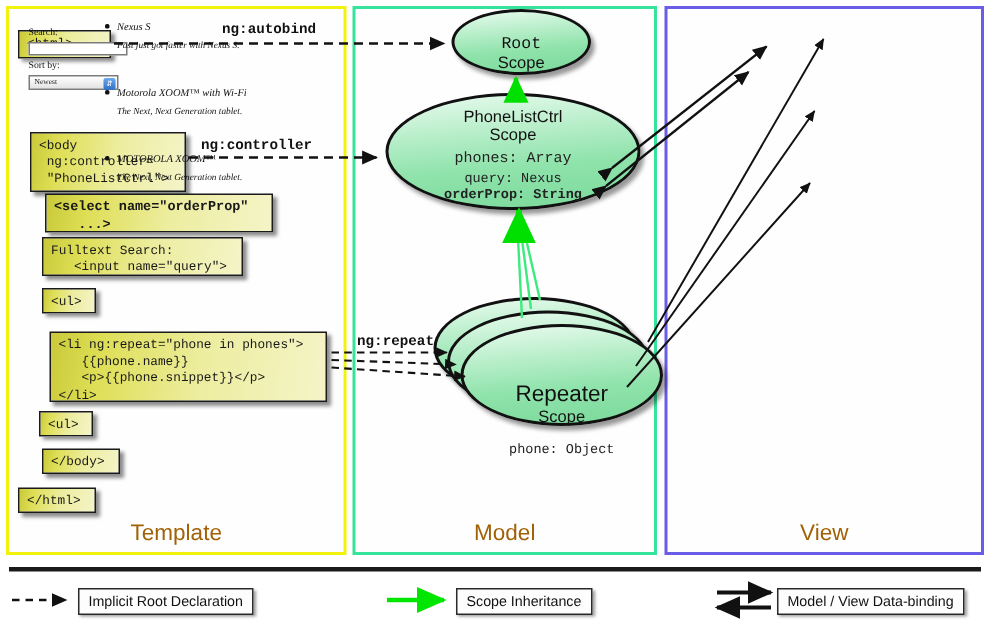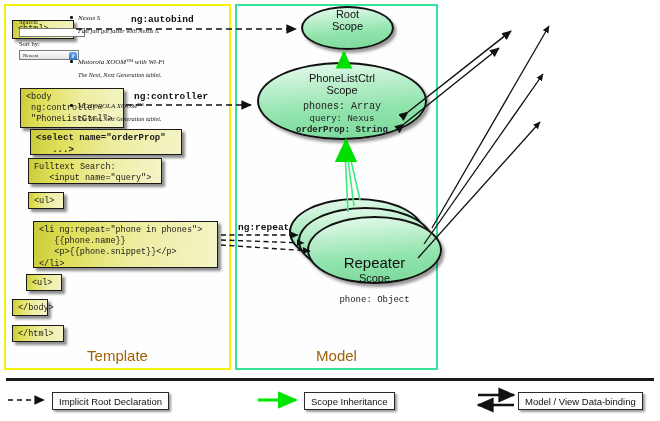--- a/index.html
+++ b/index.html
@@ -65,20 +65,23 @@
 <body>
 
 <div id="canvas">
 
   <div class="panel" id="panel-template">
     <div class="panel-label">Template</div>
   </div>
   <div class="panel" id="panel-model">
     <div class="panel-label">Model</div>
   </div>
+  <div class="panel" id="panel-view">
+    <div class="panel-label">View</div>
+  </div>
 
   <div class="codebox" style="left:12px;top:20px;width:62px;height:19px;">&lt;html&gt;</div>
 
   <div class="codebox" style="left:20px;top:88px;width:104px;height:40px;">&lt;body
  ng:controller=
  "PhoneListCtrl"&gt;</div>
 
   <div class="codebox bold" style="left:30px;top:129px;width:152px;height:26px;">&lt;select name="orderProp"
    ...&gt;</div>
 
@@ -87,30 +90,30 @@
 
   <div class="codebox" style="left:28px;top:192px;width:36px;height:17px;">&lt;ul&gt;</div>
 
   <div class="codebox" style="left:33px;top:221px;width:185px;height:47px;">&lt;li ng:repeat="phone in phones"&gt;
    {{phone.name}}
    &lt;p&gt;{{phone.snippet}}&lt;/p&gt;
 &lt;/li&gt;</div>
 
   <div class="codebox" style="left:26px;top:274px;width:36px;height:17px;">&lt;ul&gt;</div>
 
-  <div class="codebox" style="left:12px;top:299px;width:36px;height:17px;">&lt;/body&gt;</div>
+  <div class="codebox" style="left:28px;top:299px;width:52px;height:17px;">&lt;/body&gt;</div>
 
   <div class="codebox" style="left:12px;top:325px;width:52px;height:17px;">&lt;/html&gt;</div>
 
-  <div class="conn-label" style="left:131px;top:14px;">ng:autobind</div>
+  <div class="conn-label" style="left:148px;top:14px;">ng:autobind</div>
   <div class="conn-label" style="left:134px;top:91px;">ng:controller</div>
   <div class="conn-label" style="left:238px;top:222px;">ng:repeat</div>
 
   <div class="scope" id="scope-root" style="left:301px;top:6px;width:93px;height:44px;">
-    <div class="ttl" style="font-size:11px;line-height:1.05;padding-top:1px;">Root</div>
+    <div class="ttl" style="font-size:11px;line-height:1.05;padding-top:17px;font-family:Liberation Mono, monospace;">Root</div>
     <div class="ttl" style="font-size:11px;line-height:1.05;">Scope</div>
   </div>
 
   <div class="scope" id="scope-phonelist" style="left:257px;top:62px;width:170px;height:78px;">
     <div class="ttl" style="font-size:11px;line-height:1.1;padding-top:8px;">PhoneListCtrl</div>
     <div class="ttl" style="font-size:11px;line-height:1.1;">Scope</div>
     <div class="props" style="font-size:10px;line-height:1.25;margin-top:5px;">phones: Array</div>
     <div class="props" style="font-size:9px;line-height:1.25;">query: Nexus</div>
     <div class="props" style="font-size:9px;line-height:1.25;font-weight:bold;">orderProp: String</div>
   </div>

